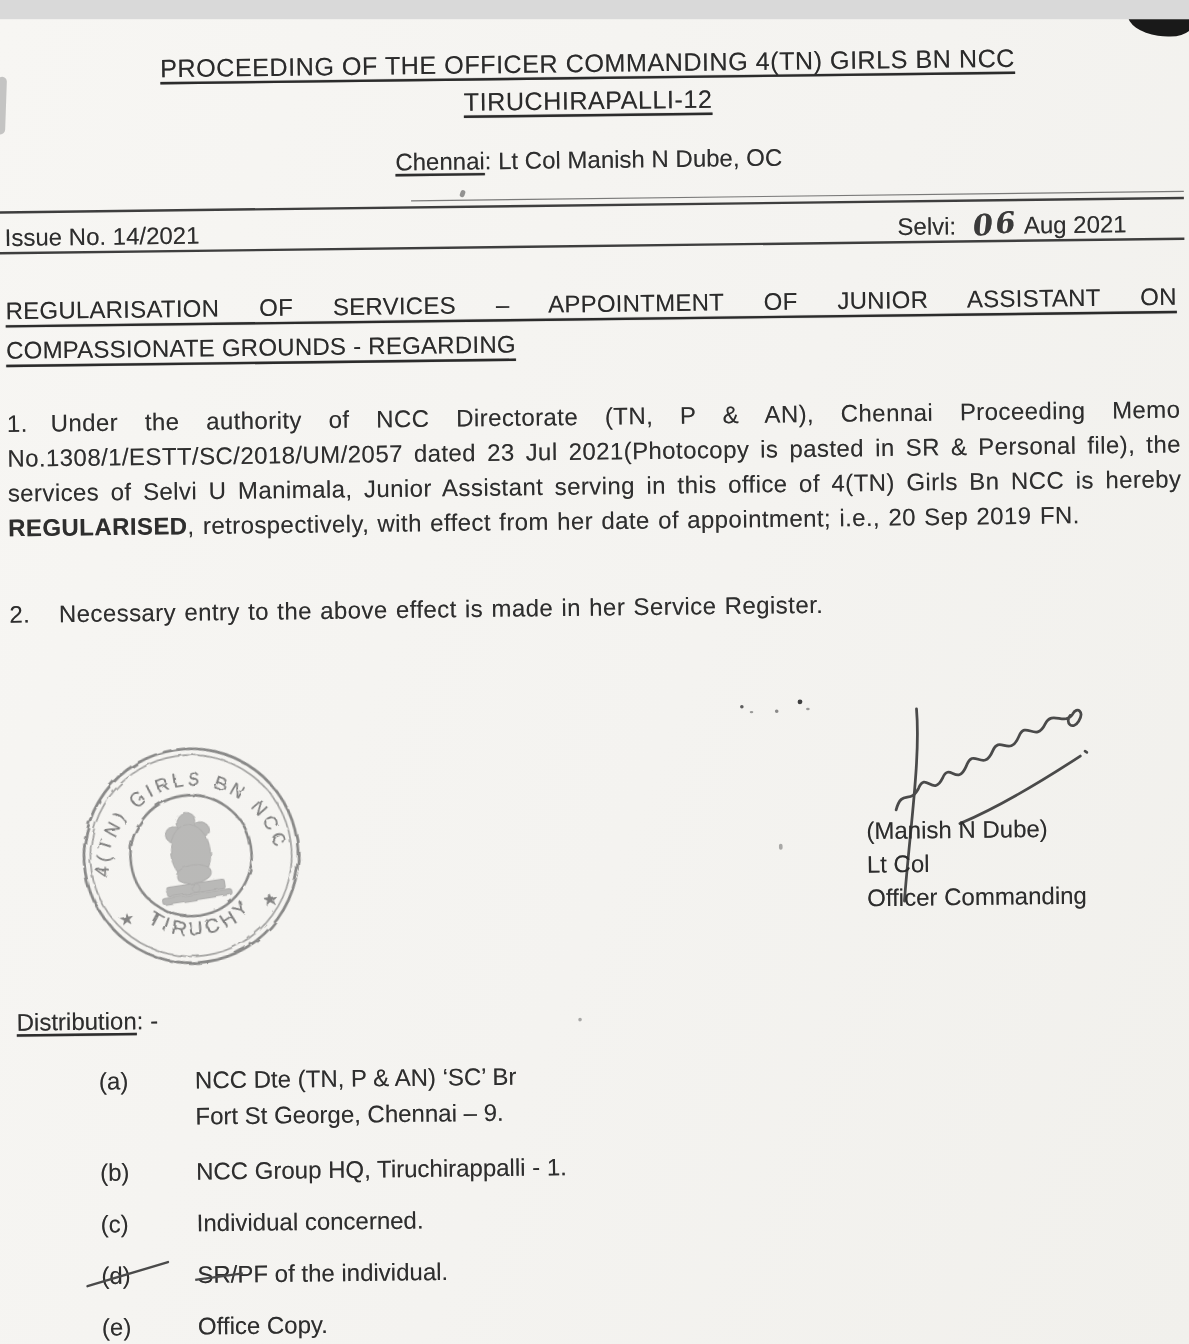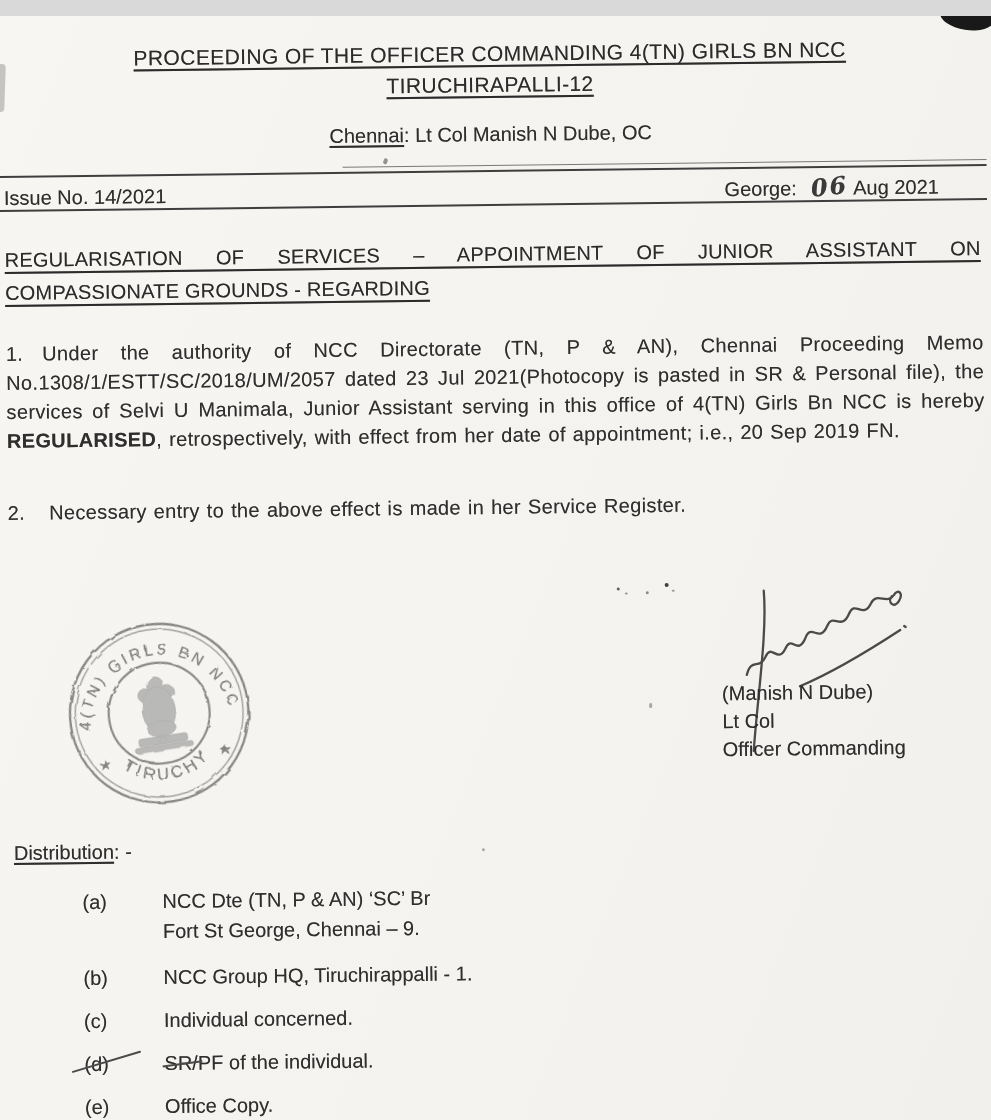--- a/index.html
+++ b/index.html
@@ -80,21 +80,21 @@
     <div class="title title2">TIRUCHIRAPALLI-12</div>
 
     <div class="present"><span class="u">Chennai</span><span>: Lt Col Manish N Dube, OC</span></div>
 
     <div class="rule rule1b"></div>
     <div class="rule rule1"></div>
 
     <div class="issue-row">
       <div>Issue No. 14/2021</div>
       <div class="dated">
-        <span class="dated-label">George:</span>
+        <span class="dated-label">Selvi:</span>
         <span class="hand">06</span>
         <span>Aug 2021</span>
       </div>
     </div>
 
     <div class="rule rule2"></div>
 
     <div class="subject">
       <div class="subj-line subj-just">REGULARISATION OF SERVICES – APPOINTMENT OF JUNIOR ASSISTANT ON</div>
       <div class="subj-line">COMPASSIONATE GROUNDS - REGARDING</div>

